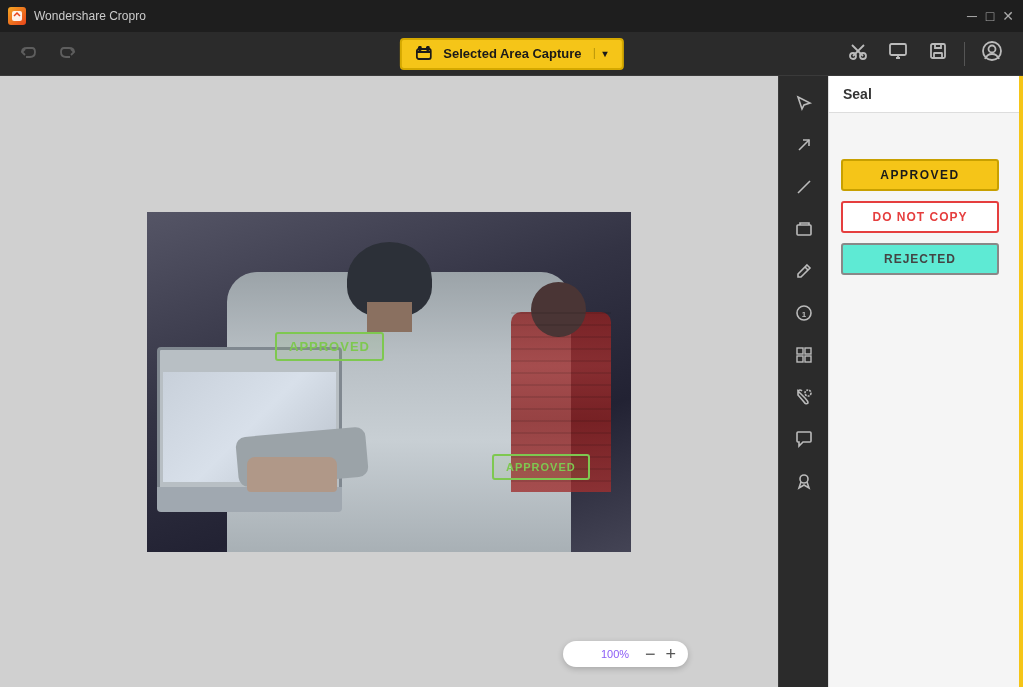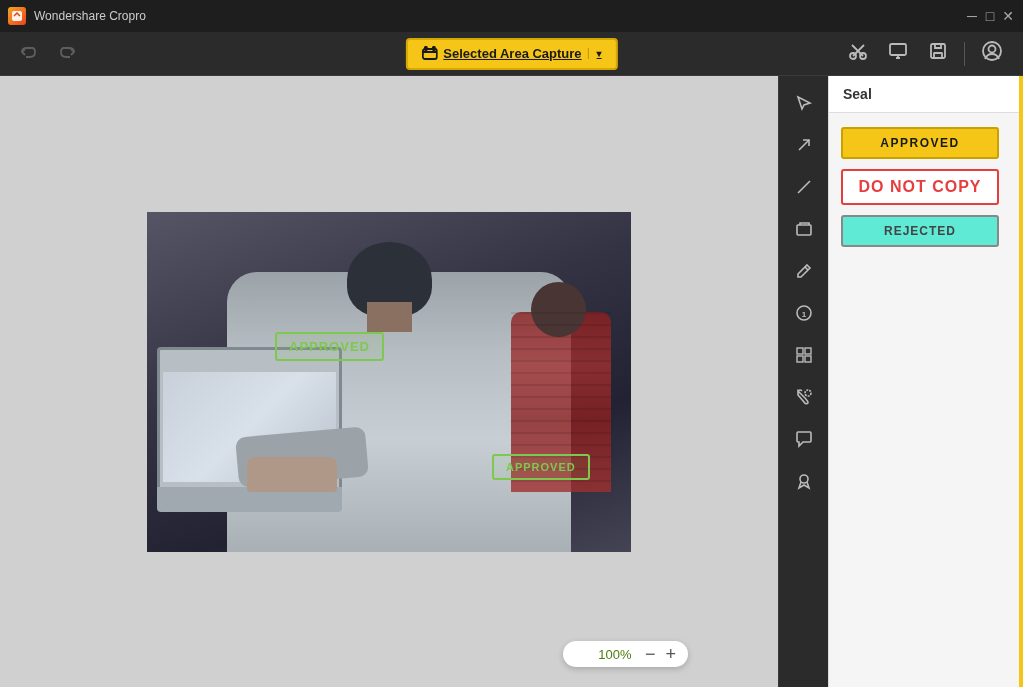--- a/index.html
+++ b/index.html
@@ -75,22 +75,21 @@
       background: #f5c518;
       border: 2px solid #d4a800;
       border-radius: 4px;
       color: #1a1a1a;
       font-size: 13px;
       font-weight: 600;
       padding: 6px 14px;
       cursor: pointer;
       display: flex;
       align-items: center;
-      gap: 6px;
-      text-decoration: underline;
+      gap: 12px;
     }
 
     .toolbar-right {
       display: flex;
       align-items: center;
       gap: 4px;
       margin-left: auto;
     }
     .toolbar-icon-btn {
       background: none;
@@ -172,22 +171,22 @@
       right: 90px;
       background: #fff;
       border-radius: 20px;
       display: flex;
       align-items: center;
       padding: 4px 12px;
       gap: 10px;
       box-shadow: 0 2px 6px rgba(0,0,0,0.2);
     }
     .zoom-level {
-      font-size: 13px;
-      color: #4d7c0f;
+      font-size: 11px;
+      color: #8b5cf6;
       min-width: 40px;
       text-align: center;
       margin-left: 20px;
     }
     .zoom-btn {
       background: none;
       border: none;
       font-size: 18px;
       color: #555;
       cursor: pointer;
@@ -257,21 +256,21 @@
       letter-spacing: 1.5px;
       padding: 7px 20px;
       cursor: pointer;
       border-radius: 3px;
       width: 158px;
     }
     .seal-donotcopy-btn {
       background: #fff;
       border: 2px solid #e53e3e;
       color: #e53e3e;
-      font-size: 16px;
+      font-size: 12px;
       font-weight: 700;
       letter-spacing: 1px;
       padding: 7px 14px;
       cursor: pointer;
       border-radius: 3px;
       width: 158px;
     }
     .seal-rejected-btn {
       background: #5eead4;
       border: 2px solid #888;
@@ -500,21 +499,21 @@
     </button>
 
     <button class="rt-btn">
       <svg width="18" height="18" viewBox="0 0 18 18" fill="none" stroke="currentColor" stroke-width="1.6">
         <circle cx="9" cy="7" r="4"></circle>
         <path d="M6 10 L4 16 L9 13 L14 16 L12 10"></path>
       </svg>
     </button>
   </div>
 
-  <div class="seal-panel" style="position:relative;">
+  <div class="seal-panel" style="position:relative;gap:32px;">
     <div class="seal-panel-header">
       <span>Seal</span>
     </div>
     <div class="seal-panel-content">
 
       <div class="seal-item">
         <button class="seal-approved-btn">
           <span>APPROVED</span>
         </button>
       </div>

